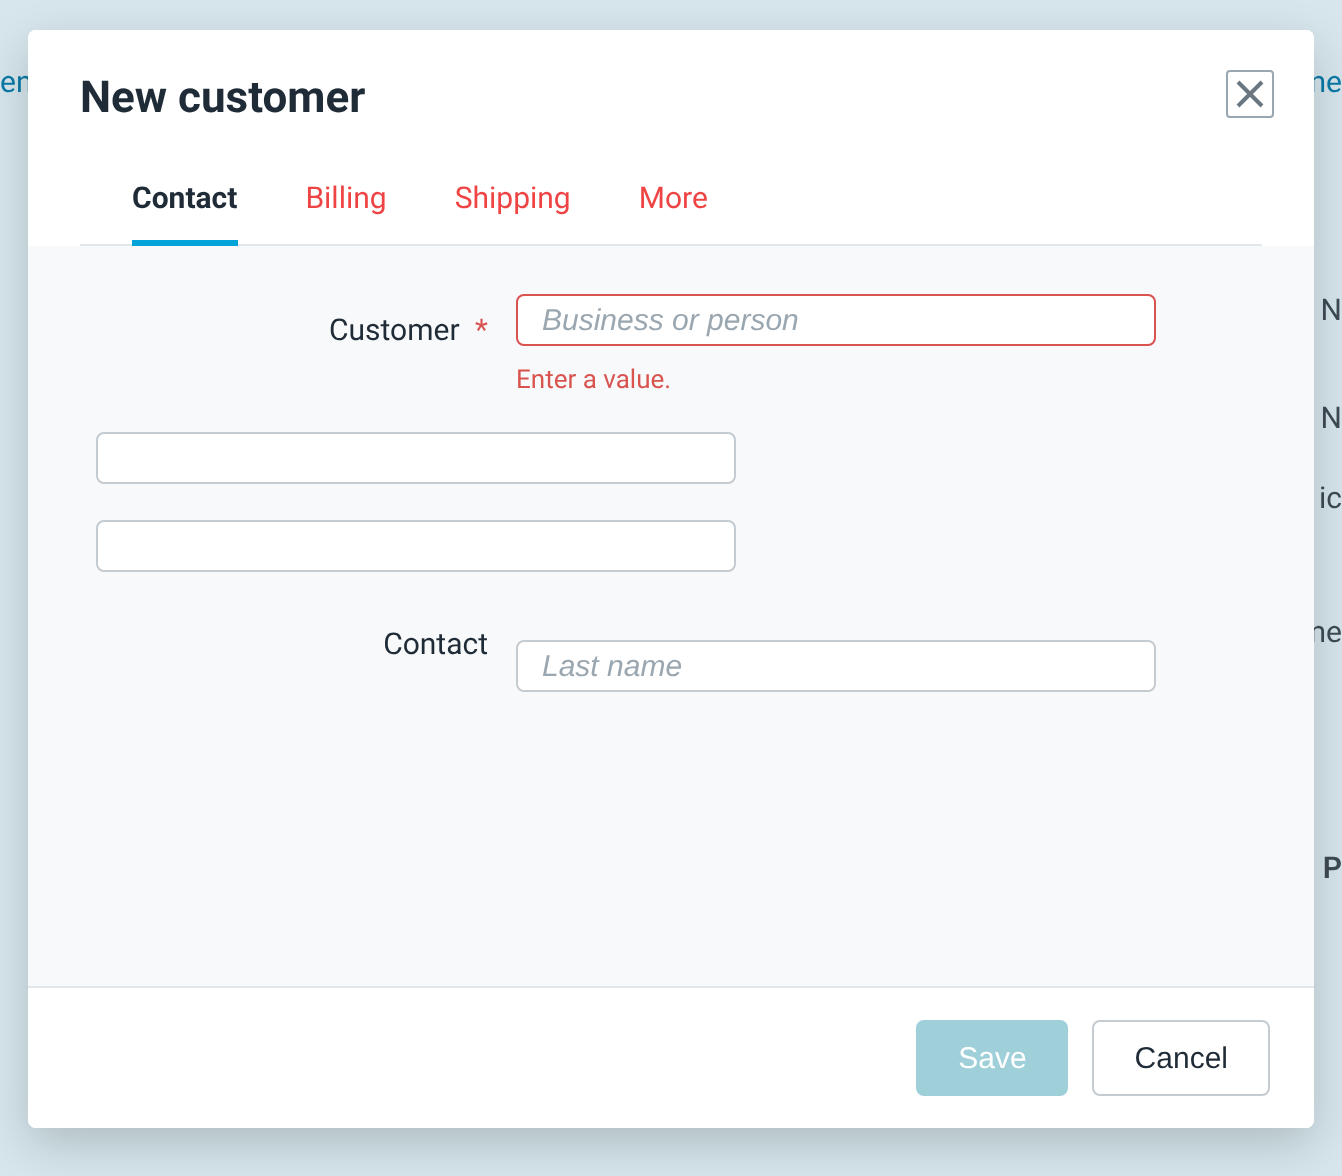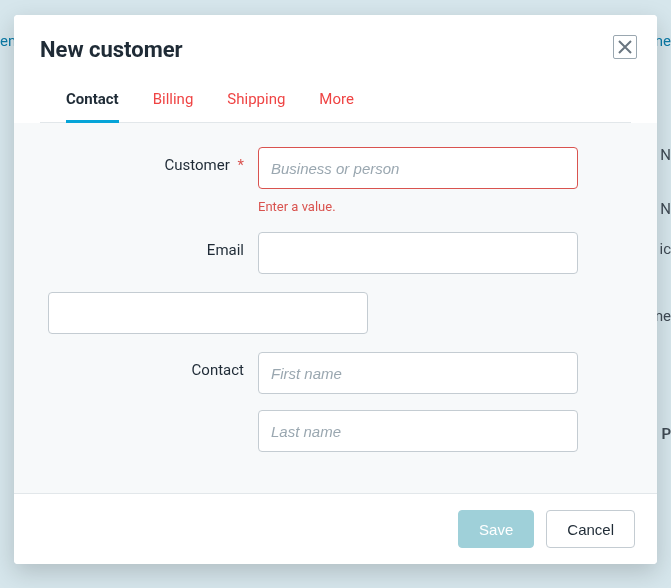--- a/index.html
+++ b/index.html
@@ -26,21 +26,21 @@
   .close-btn svg { width: 14px; height: 14px; stroke: #6a7680; stroke-width: 2; }
   .tabs { display: flex; gap: 34px; margin-top: 28px; border-bottom: 1px solid #e2e7ea; padding: 0 26px; background:#fff;}
   .tab { padding: 0 0 12px 0; font-size: 15px; color: #ef4444; cursor: pointer; border-bottom: 3px solid transparent; margin-bottom:-1px;}
   .tab.active { color: #1f2b36; font-weight: 700; border-bottom-color: #05a4d8; }
   .form-area { flex: 1; background: #f7f9fa; padding: 24px 34px 10px 34px; border-top: none; overflow:auto;}
   .form-row { display: flex; align-items: flex-start; margin-bottom: 18px; }
   .form-label { width: 210px; text-align: right; padding-right: 14px; font-size: 15px; color: #1f2b36; padding-top: 9px;}
   .req { color: #d9534f; margin-left: 4px; }
   .field-col { flex: 0 0 320px; display:flex; flex-direction:column; }
   .text-input {
-    width: 320px; height: 42px; padding: 0 12px; font-size: 15px;
+    width: 320px; height: 26px; padding: 0 12px; font-size: 15px;
     border: 1px solid #c4ccd2; border-radius: 4px; background: #fff; color:#1f2b36;
   }
   .text-input.error { border-color: #d9534f; }
   .text-input::placeholder { color: #9aa7b0; font-style: italic; }
   .field-error { color: #d9534f; font-size: 13px; margin-top: 10px; }
   .stack-gap { height: 16px; }
   .modal-footer {
     border-top: 1px solid #e2e7ea; padding: 16px 22px; display: flex; justify-content: flex-end; gap: 12px; background:#fff;
   }
   .btn { height: 38px; padding: 0 20px; font-size: 15px; border-radius: 4px; cursor: pointer; }
@@ -83,36 +83,34 @@
         <span>Customer</span>
         <span class="req">*</span>
       </div>
       <div class="field-col">
         <input class="text-input error" type="text" placeholder="Business or person" style="">
         <div class="field-error">Enter a value.</div>
       </div>
     </div>
 
     <div class="form-row">
-      <div class="form-label">Email</div>
       <div class="field-col">
         <input class="text-input" type="text" style="">
       </div>
     </div>
 
     <div class="form-row">
       <div class="field-col">
         <input class="text-input" type="text" style="">
       </div>
     </div>
 
     <div class="form-row">
       <div class="form-label">Contact</div>
       <div class="field-col">
-        <input class="text-input" type="text" placeholder="First name" style="">
         <div class="stack-gap"></div>
         <input class="text-input" type="text" placeholder="Last name" style="">
       </div>
     </div>
 
   </div>
 
   <div class="modal-footer">
     <button class="btn btn-primary">Save</button>
     <button class="btn btn-secondary">Cancel</button>

